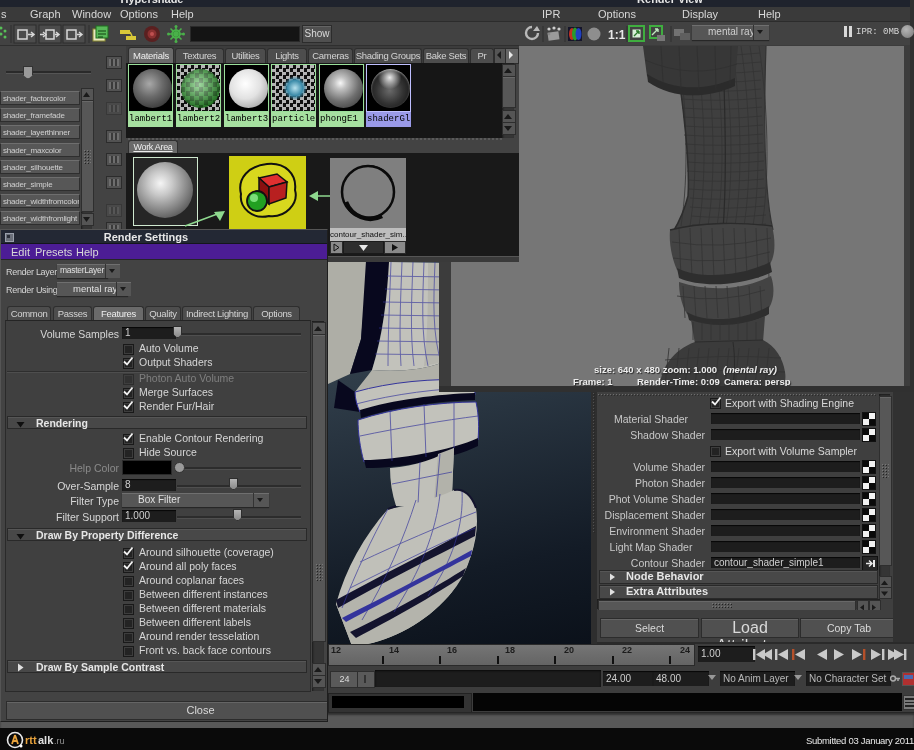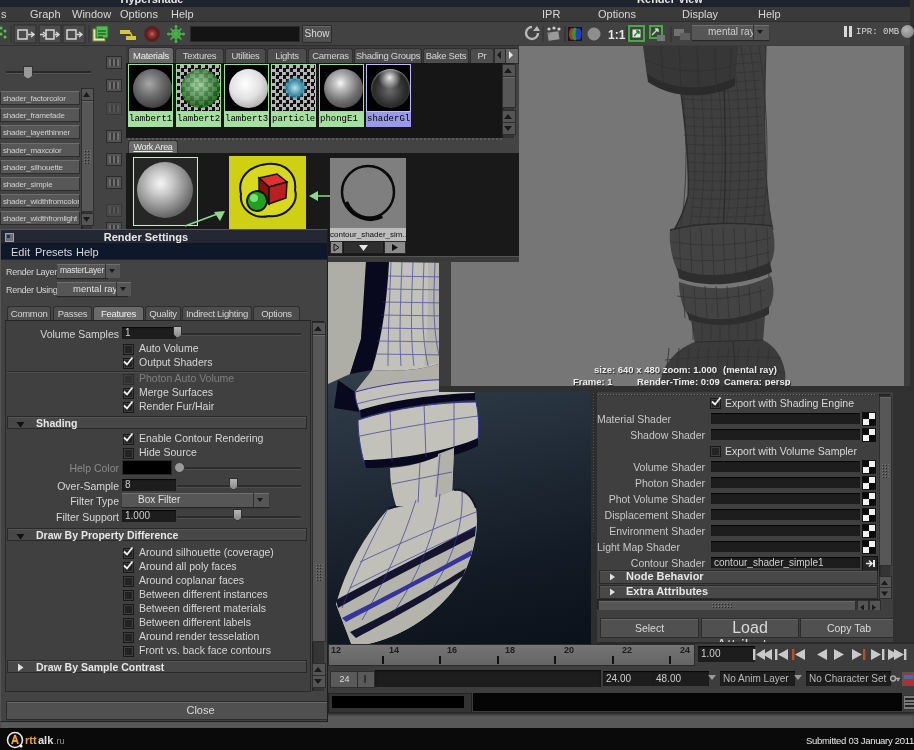--- a/index.html
+++ b/index.html
@@ -111,42 +111,42 @@
 
     <div class="abs" style="left:597px;top:44px;width:317px;height:598px;background:#3f3f3f;overflow:hidden;" id="ae">
         <div class="abs dots" style="left:0;top:349px;width:280px;height:4px;"></div>
         <div class="abs cb" style="left:113px;top:354px;"></div>
         <svg class="abs" style="left:113px;top:352px;" width="12" height="11">
           <path d="M2,5.5 L5,8.5 L10.5,1.5" stroke="#f2f2f2" stroke-width="1.8" fill="none"></path>
         </svg>
         <span class="abs" style="left:128px;top:353px;font-size:10.5px;">Export with Shading Engine</span>
         <div class="abs cb" style="left:113px;top:402px;"></div>
         <span class="abs" style="left:128px;top:401px;font-size:10.5px;">Export with Volume Sampler</span>
-        <div class="abs" style="left:0;top:369px;width:108px;text-align:left;font-size:10.5px;color:#c8c8c8;">Material Shader</div>
+        <div class="abs" style="left:0;top:369px;width:108px;text-align:center;font-size:10.5px;color:#c8c8c8;">Material Shader</div>
         <div class="abs fld" style="left:114px;top:369px;width:146px;height:11px;"></div>
         <div class="mapbtn" style="left:265px;top:368px;"></div>
         <div class="abs" style="left:0;top:385px;width:108px;text-align:right;font-size:10.5px;color:#c8c8c8;">Shadow Shader</div>
         <div class="abs fld" style="left:114px;top:385px;width:146px;height:11px;"></div>
         <div class="mapbtn" style="left:265px;top:384px;"></div>
         <div class="abs" style="left:0;top:417px;width:108px;text-align:right;font-size:10.5px;color:#c8c8c8;">Volume Shader</div>
         <div class="abs fld" style="left:114px;top:417px;width:146px;height:11px;"></div>
         <div class="mapbtn" style="left:265px;top:416px;"></div>
         <div class="abs" style="left:0;top:433px;width:108px;text-align:right;font-size:10.5px;color:#c8c8c8;">Photon Shader</div>
         <div class="abs fld" style="left:114px;top:433px;width:146px;height:11px;"></div>
         <div class="mapbtn" style="left:265px;top:432px;"></div>
         <div class="abs" style="left:0;top:449px;width:108px;text-align:right;font-size:10.5px;color:#c8c8c8;">Phot Volume Shader</div>
         <div class="abs fld" style="left:114px;top:449px;width:146px;height:11px;"></div>
         <div class="mapbtn" style="left:265px;top:448px;"></div>
         <div class="abs" style="left:0;top:465px;width:108px;text-align:right;font-size:10.5px;color:#c8c8c8;">Displacement Shader</div>
         <div class="abs fld" style="left:114px;top:465px;width:146px;height:11px;"></div>
         <div class="mapbtn" style="left:265px;top:464px;"></div>
         <div class="abs" style="left:0;top:481px;width:108px;text-align:right;font-size:10.5px;color:#c8c8c8;">Environment Shader</div>
         <div class="abs fld" style="left:114px;top:481px;width:146px;height:11px;"></div>
         <div class="mapbtn" style="left:265px;top:480px;"></div>
-        <div class="abs" style="left:0;top:497px;width:108px;text-align:left;font-size:10.5px;color:#c8c8c8;">Light Map Shader</div>
+        <div class="abs" style="left:0;top:497px;width:108px;text-align:center;font-size:10.5px;color:#c8c8c8;">Light Map Shader</div>
         <div class="abs fld" style="left:114px;top:497px;width:146px;height:11px;"></div>
         <div class="mapbtn" style="left:265px;top:496px;"></div>
         <div class="abs" style="left:0;top:513px;width:108px;text-align:right;font-size:10.5px;color:#c8c8c8;">Contour Shader</div>
         <div class="abs fld" style="left:114px;top:513px;width:146px;height:11px;">contour_shader_simple1</div>
         <div class="abs" style="left:265px;top:512px;width:14px;height:13px;background:#262626;border:1px solid #111;"><svg width="14" height="13">
             <path d="M3,6.5 L9,6.5 M6,3.5 L9,6.5 L6,9.5" stroke="#e8e8e8" stroke-width="1.5" fill="none"></path>
             <rect x="10" y="3" width="2" height="7" fill="#e8e8e8"></rect>
           </svg></div>
         <div class="hdr" style="left:2px;top:526px;width:277px;height:12px;font-size:11px;">
           <svg class="abs" style="left:8px;top:2px;" width="8" height="8">
@@ -436,21 +436,21 @@
             <path d="M308,302 L304,340"></path>
             <path d="M318,302 L314,340"></path>
             <path d="M214,314 Q270,308 330,312"></path>
             <path d="M210,328 Q270,322 334,326"></path>
           </g>
         <path d="M244,296 L312,294" stroke="#2c2c2c" stroke-width="1" fill="none"></path>
         <path d="M282,296 C284,310 284,326 282,340" stroke="#2a2a2a" stroke-width="1" fill="none"></path>
       </svg>
       <div class="abs" style="left:0;top:316px;width:453px;height:24px;font-size:9.5px;font-weight:bold;color:#ececec;text-shadow:1px 1px 1px #2a2a2a;">
         <span class="abs" style="left:143px;top:2px;white-space:nowrap;">size: 640 x 480 zoom: 1.000</span>
-        <span class="abs" style="left:272px;top:2px;white-space:nowrap;">(mental ray)</span>
+        <span class="abs" style="left:272px;top:2px;white-space:nowrap;font-style:italic;">(mental ray)</span>
         <span class="abs" style="left:122px;top:14px;white-space:nowrap;">Frame: 1</span>
         <span class="abs" style="left:186px;top:14px;white-space:nowrap;">Render-Time: 0:09</span>
         <span class="abs" style="left:273px;top:14px;white-space:nowrap;">Camera: persp</span>
       </div>
     </div>
 
     <div class="abs" style="left:0;top:386px;width:471px;height:6px;background:#303030;"></div>
   </div>
 
   <div id="hs" class="abs" style="left:0;top:0;width:519px;height:262px;background:#434343;overflow:hidden;">
@@ -696,21 +696,21 @@
   </div>
 
   <div id="rs" class="abs" style="left:0;top:229px;width:328px;height:493px;background:#434343;overflow:hidden;border:1px solid #555;border-bottom-color:#1e1e1e;border-right-color:#1e1e1e;box-sizing:border-box;">
       <div class="abs tb" style="left:0;top:0;width:328px;height:14px;background:#232834;line-height:14px;font-size:11px;border-bottom:1px solid #14161c;box-sizing:border-box;">
         <svg class="abs" style="left:4px;top:3px;" width="9" height="9">
           <rect x="0.5" y="0.5" width="8" height="8" fill="#6a6f7a" stroke="#9aa0ac"></rect>
           <rect x="2" y="2" width="3" height="3" fill="#2a2e38"></rect>
         </svg>
         <div class="abs" style="left:0px;top:0;width:290px;text-align:center;">Render Settings</div>
       </div>
-      <div class="abs" style="left:0;top:14px;width:328px;height:16px;background:#0f172a;border-bottom:1px solid #262626;box-sizing:border-box;">
+      <div class="abs" style="left:0;top:14px;width:328px;height:16px;background:#4c1d95;border-bottom:1px solid #262626;box-sizing:border-box;">
         <span class="abs" style="left:10px;top:2px;">Edit</span>
         <span class="abs" style="left:34px;top:2px;">Presets</span>
         <span class="abs" style="left:75px;top:2px;">Help</span>
       </div>
       <div class="abs" style="left:5px;top:37px;font-size:9px;letter-spacing:-0.3px;white-space:nowrap;color:#d6d6d6;">Render Layer</div>
       <div class="abs ddn" style="left:56px;top:34px;width:48px;height:14px;font-size:8.5px;letter-spacing:-0.3px;padding-left:3px;">masterLayer</div>
       <div class="abs dbt" style="left:104px;top:34px;width:14px;height:14px;"></div>
       <div class="abs" style="left:5px;top:55px;font-size:9px;letter-spacing:-0.3px;white-space:nowrap;color:#d6d6d6;">Render Using</div>
       <div class="abs ddn" style="left:56px;top:52px;width:55px;height:14px;font-size:9.5px;">mental ray</div>
       <div class="abs dbt" style="left:115px;top:52px;width:14px;height:14px;"></div>
@@ -742,21 +742,21 @@
       <span class="abs" style="left:138px;top:156px;font-size:10.5px;color:#d6d6d6;">Merge Surfaces</span>
       <div class="abs cb" style="left:122px;top:172px;"></div>
       <svg class="abs" style="left:121px;top:170px;" width="12" height="11">
         <path d="M2,5.5 L5,8.5 L10.5,1.5" stroke="#f2f2f2" stroke-width="1.8" fill="none"></path>
       </svg>
       <span class="abs" style="left:138px;top:170px;font-size:10.5px;color:#d6d6d6;">Render Fur/Hair</span>
       <div class="hdr" style="left:6px;top:186px;width:300px;height:13px;box-sizing:border-box;">
         <svg class="abs" style="left:8px;top:4px;" width="9" height="7">
           <path d="M0.5,1 L8.5,1 L4.5,6.5 Z" fill="#0f0f0f"></path>
         </svg>
-        <span class="abs" style="left:28px;top:0px;font-size:10.5px;">Shading</span>
+        <span class="abs" style="left:28px;top:0px;font-size:10.5px;">Rendering</span>
       </div>
       <div class="abs cb" style="left:122px;top:204px;"></div>
       <svg class="abs" style="left:121px;top:202px;" width="12" height="11">
         <path d="M2,5.5 L5,8.5 L10.5,1.5" stroke="#f2f2f2" stroke-width="1.8" fill="none"></path>
       </svg>
       <span class="abs" style="left:138px;top:202px;font-size:10.5px;color:#d6d6d6;">Enable Contour Rendering</span>
       <div class="abs cb" style="left:122px;top:218px;"></div>
       <span class="abs" style="left:138px;top:216px;font-size:10.5px;color:#d6d6d6;">Hide Source</span>
       <div class="abs" style="left:0;top:232px;width:118px;text-align:right;font-size:10.5px;color:#8a8a8a;">Help Color</div>
       <div class="abs" style="left:121px;top:230px;width:48px;height:13px;background:#000;border:1px solid #2a2a2a;"></div>

